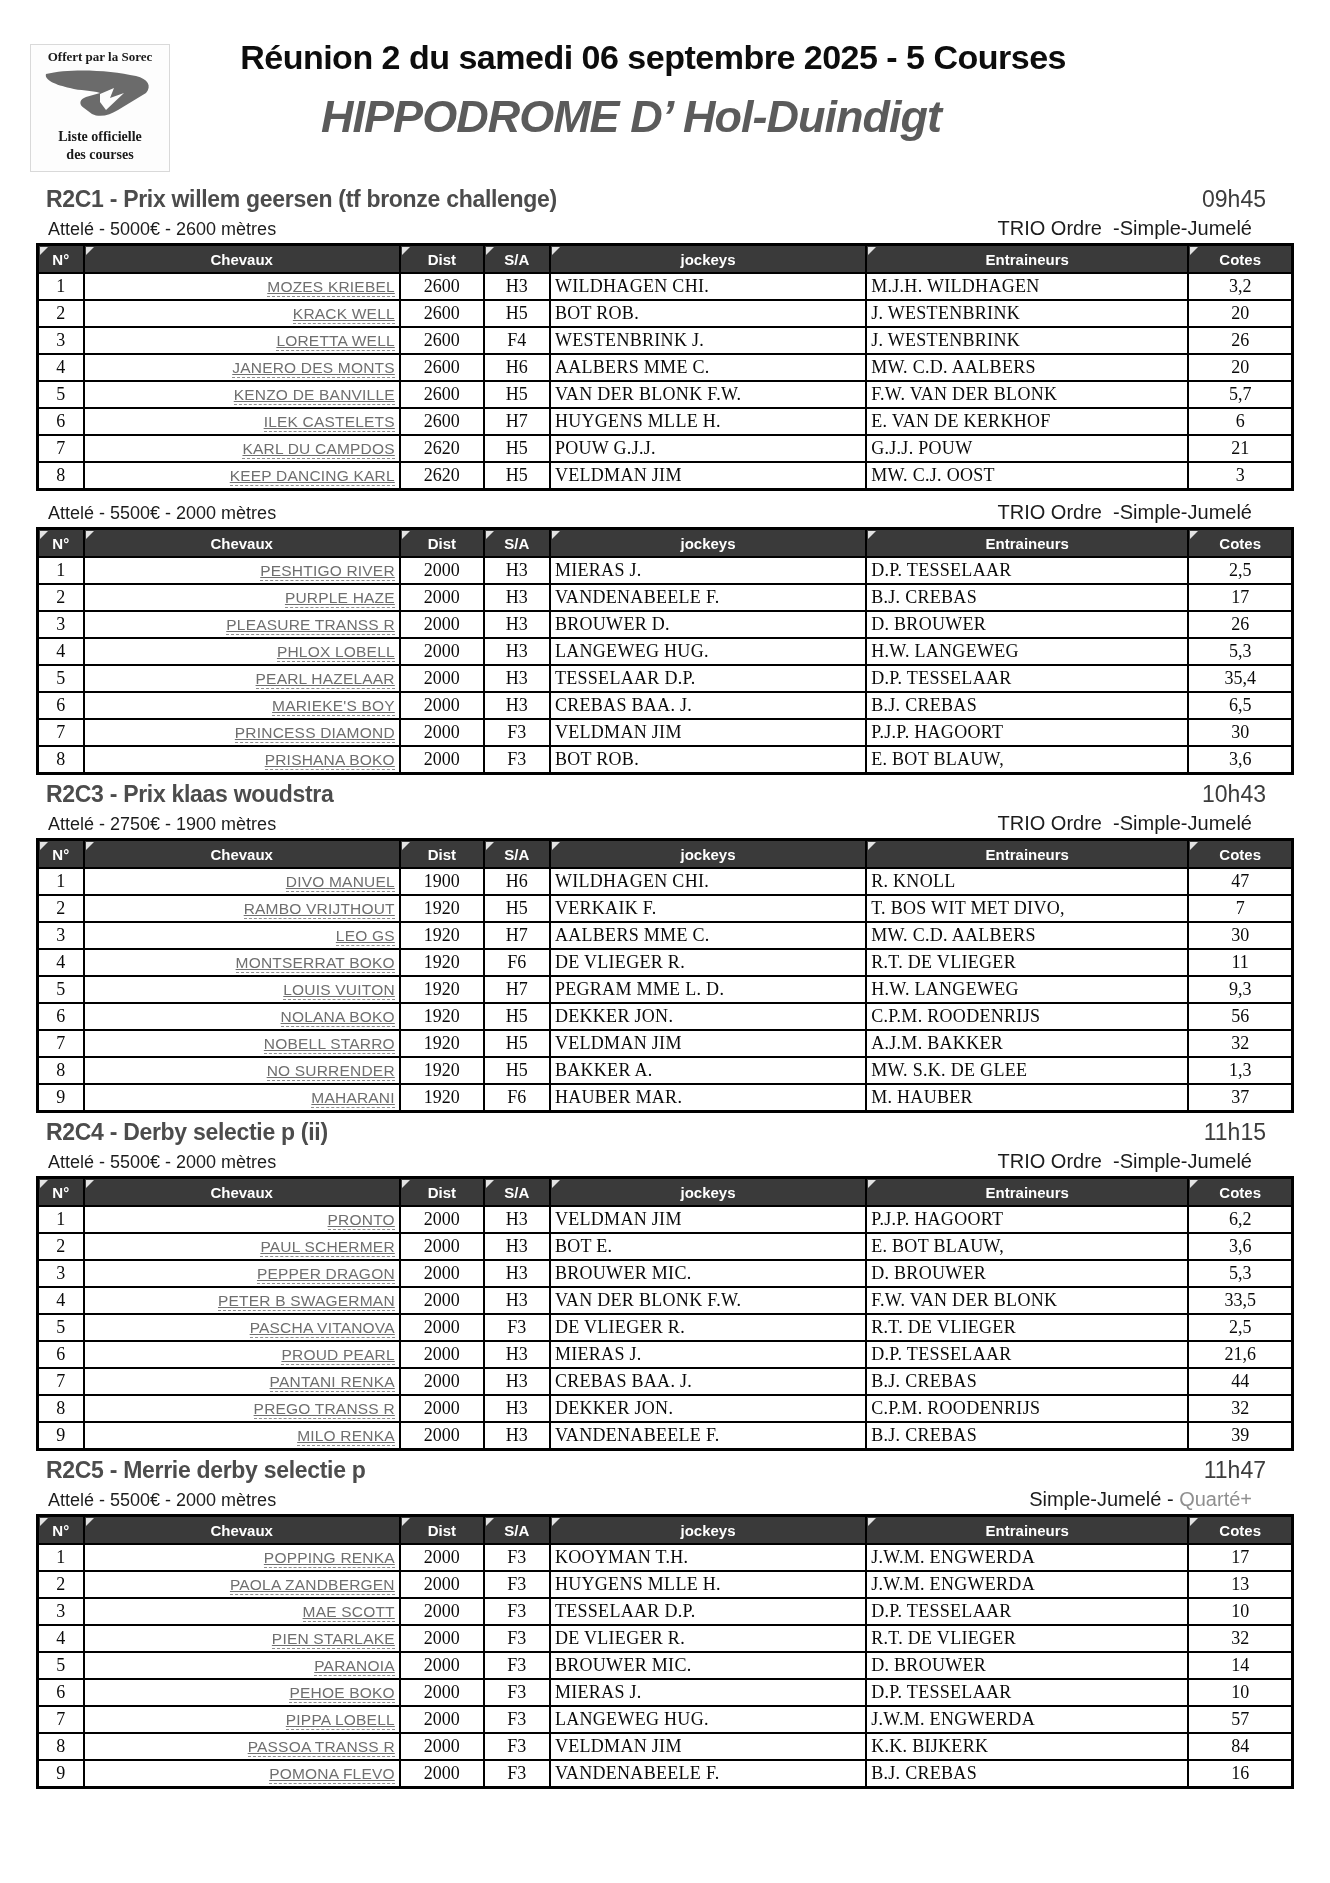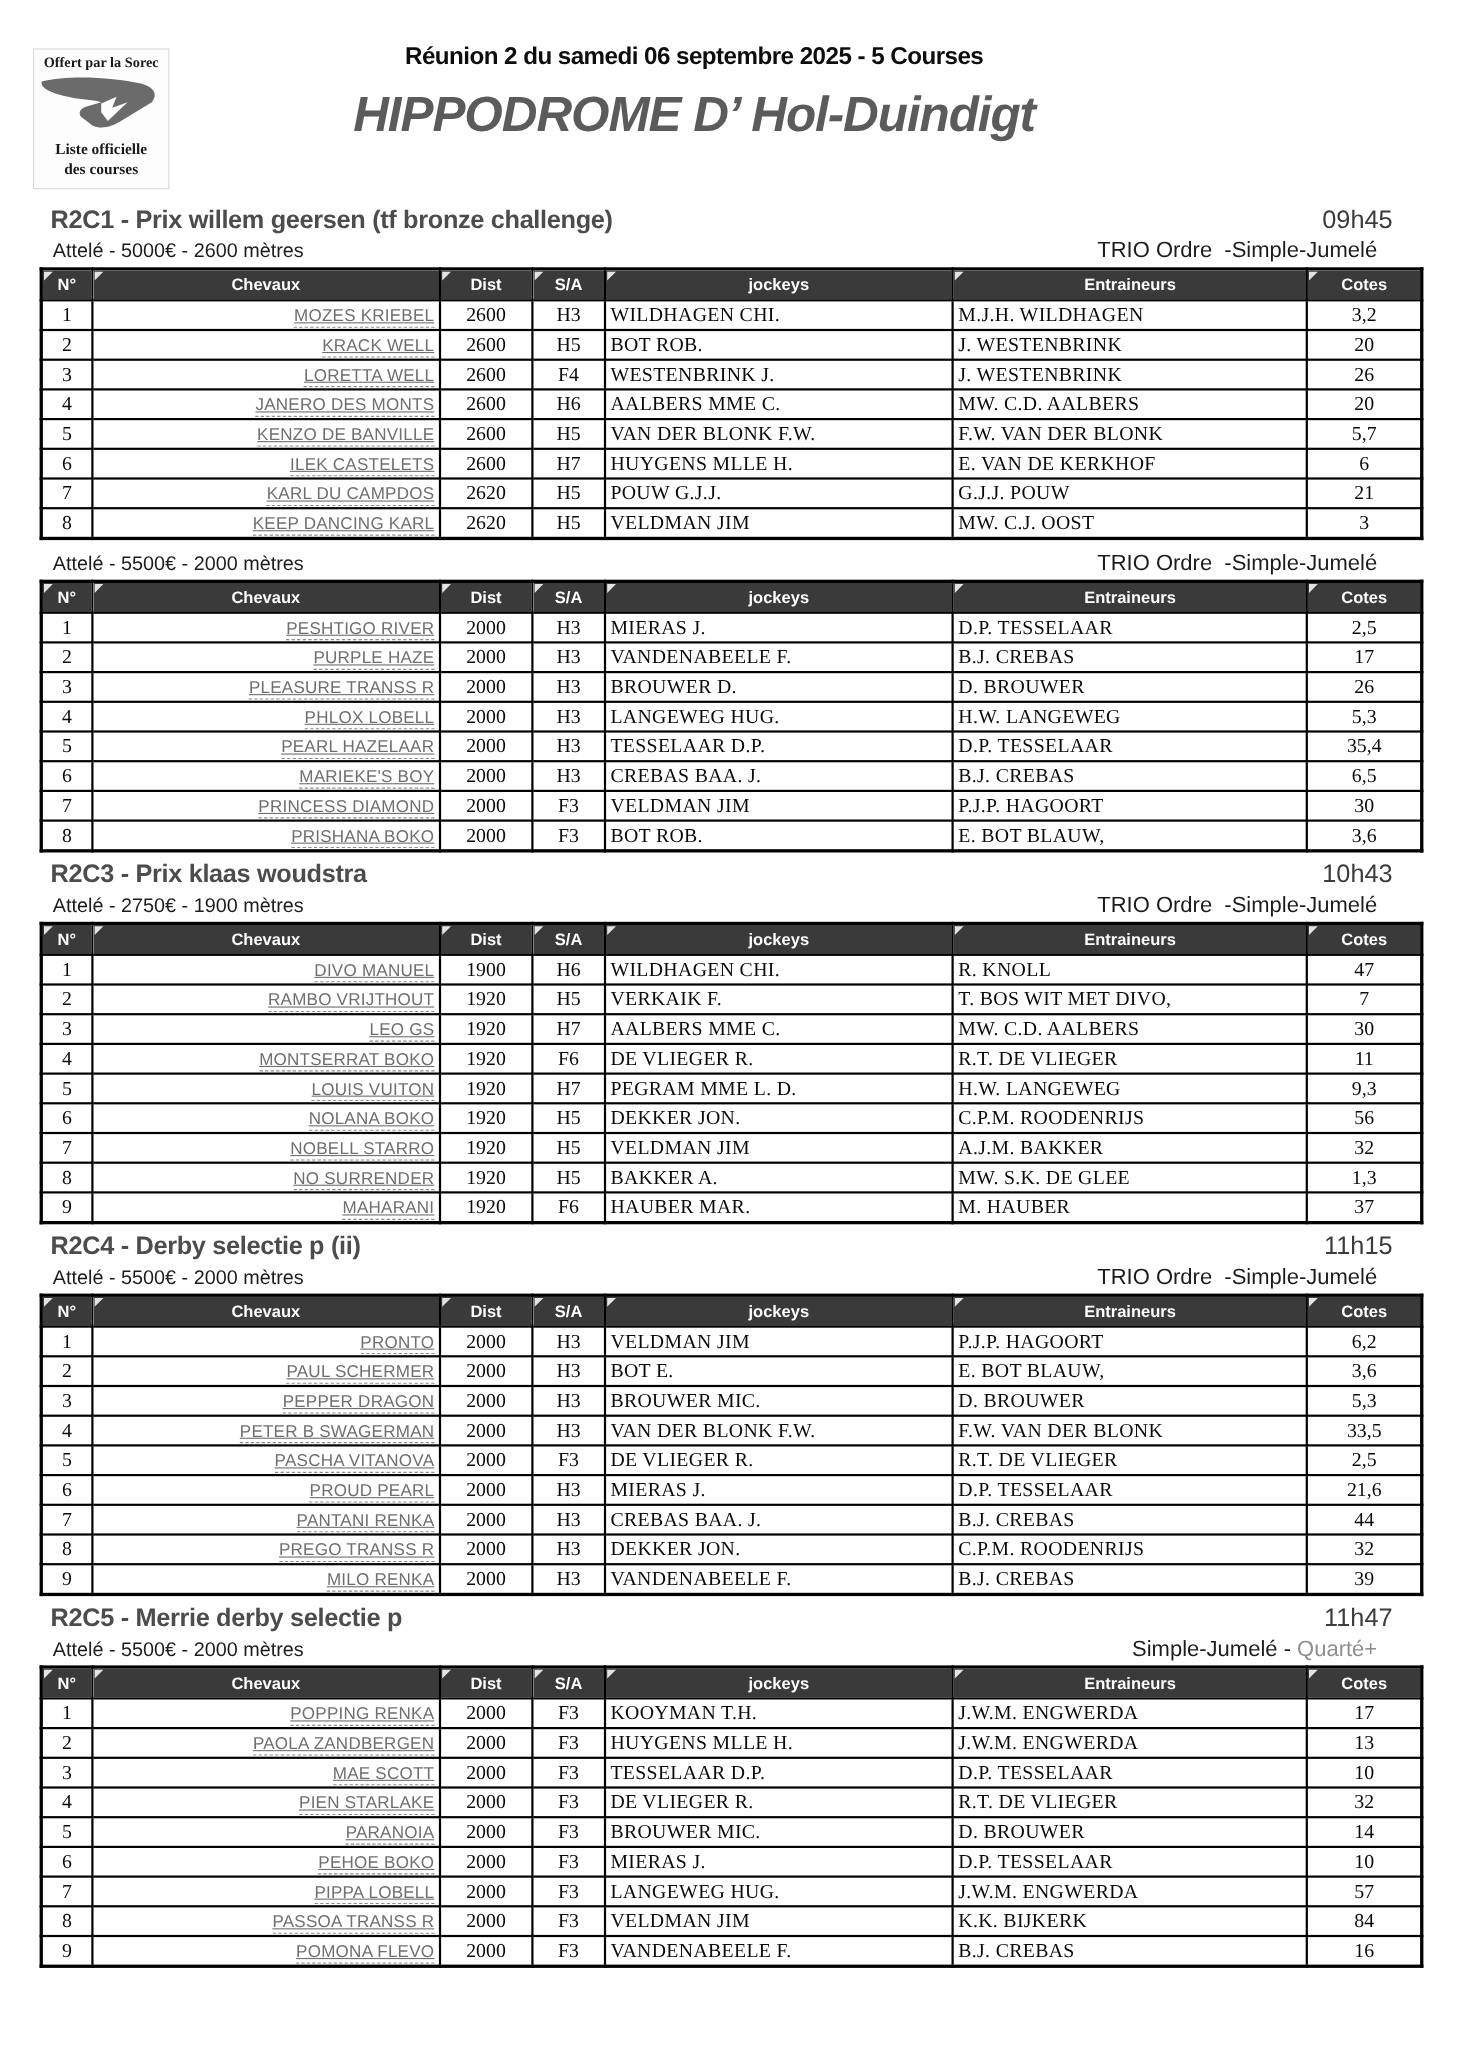--- a/index.html
+++ b/index.html
@@ -1,27 +1,27 @@
 <!DOCTYPE html>
 <html><head>
 <meta charset="utf-8">
 <style>
   html,body{margin:0;padding:0;background:#fff;}
   body{width:1330px;height:1883px;overflow:hidden;font-family:"Liberation Sans",sans-serif;color:#111;}
   .page{position:relative;width:1330px;height:1883px;background:#fff;box-sizing:border-box;padding:30px 36px 0 36px;}
 
   
   .page-header{position:relative;height:142px;}
-  .logo-box{position:absolute;left:-6px;top:6px;width:124px;height:128px;border:1px solid #d9d9d9;
+  .logo-box{position:absolute;left:-6px;top:6px;width:140px;height:128px;border:1px solid #d9d9d9;
             background:#fdfdfd;text-align:center;box-sizing:border-box;padding-top:4px;}
   .logo-top{font-family:"Liberation Serif",serif;font-weight:bold;font-size:13px;color:#1a1a1a;}
   .logo-svg{display:block;margin:1px auto 0 auto;}
   .logo-bottom{font-family:"Liberation Serif",serif;font-weight:bold;font-size:14px;color:#1a1a1a;line-height:1.25;}
   .titles{margin-left:160px;width:870px;text-align:center;}
-  .title-main{font-size:22px;font-weight:bold;color:#0d0d0d;margin:8px 0 14px 0;letter-spacing:-0.5px;}
+  .title-main{font-size:34px;font-weight:bold;color:#0d0d0d;margin:8px 0 14px 0;letter-spacing:-0.5px;text-align:right;}
   .title-hippo{font-size:45px;font-weight:bold;color:#5b5b5b;margin:0;letter-spacing:-1px;font-style:italic;}
 
   
   .race{margin-top:6px;}
   .race-hdr{display:flex;justify-content:space-between;align-items:baseline;padding:0 28px 0 10px;}
   .race-title{font-size:23px;font-weight:bold;color:#4c4c4c;margin:0;letter-spacing:-0.3px;}
   .race-time{font-size:23px;color:#3c3c3c;font-weight:normal;}
   .race-sub{display:flex;justify-content:space-between;align-items:baseline;padding:4px 42px 3px 12px;}
   .race-cond{font-size:18px;color:#1c1c1c;text-align:center;}
   .race-bets{font-size:20px;color:#1c1c1c;white-space:pre;}

